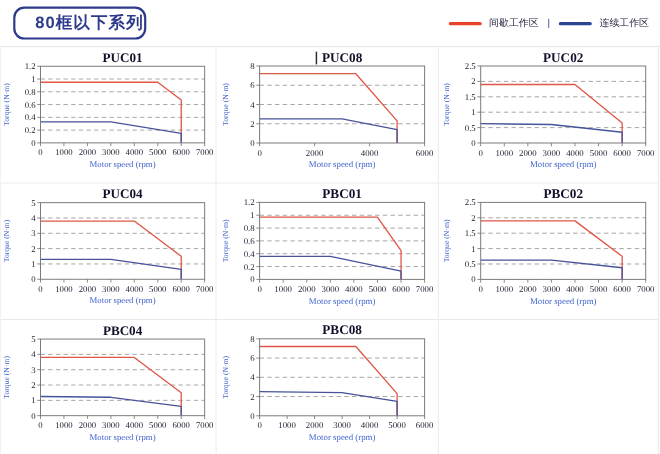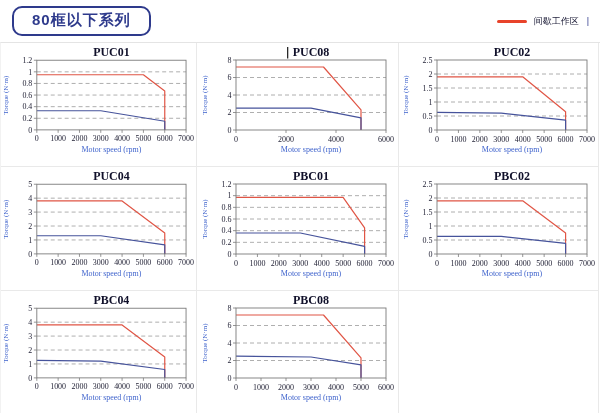--- a/index.html
+++ b/index.html
@@ -1,19 +1,19 @@
 <!DOCTYPE html>
 <html><head>
 <meta charset="utf-8">
 <style>
   html,body{margin:0;padding:0;background:#fff;}
   body{width:600px;height:413px;overflow:hidden;font-family:"Liberation Sans",sans-serif;-webkit-font-smoothing:antialiased;}
   .page{width:600px;height:413px;background:#fff;position:relative;}
   .header{height:42px;display:flex;align-items:center;justify-content:space-between;padding:0 10px;box-sizing:border-box;}
-  .badge{border:2px solid #2e3a8c;color:#2e3a8c;border-radius:10px 10px 10px 10px;padding:3px 18px 4px 18px;font-weight:bold;font-size:15px;letter-spacing:1px;background:#fff;margin-left:2px;}
+  .badge{border:2px solid #2e3a8c;color:#2e3a8c;border-radius:10px 10px 10px 10px;padding:3px 0 4px 18px;font-weight:bold;font-size:15px;letter-spacing:1px;background:#fff;margin-left:2px;}
   .legend{display:flex;align-items:center;gap:7px;font-size:9px;font-weight:normal;color:#1d1d38;}
   .swatch{display:inline-block;width:30px;height:3px;border-radius:2px;background:#999;}
   .lg-item{display:inline-flex;align-items:center;gap:7px;}
   .lg-sep{color:#2e3a8c;font-size:9px;padding:0 1px;}
   .grid{display:grid;grid-template-columns:196px 202px 200px;grid-template-rows:124px 124px 123px;border-top:1px solid #e4e4e4;border-left:1px solid #f2f2f2;box-sizing:border-box;}
   .cell{border-right:1px solid #e9e9e9;border-bottom:1px solid #e9e9e9;box-sizing:border-box;display:flex;align-items:flex-start;justify-content:center;background:#fff;overflow:hidden;}
   .cell svg{display:block;margin-top:2px;}
   .chart-title{font-family:"Liberation Serif",serif;font-weight:bold;}
   .tick-label{font-family:"Liberation Serif",serif;}
 </style>
@@ -24,20 +24,24 @@
   <div class="header">
     <div class="badge">
       <span>80框以下系列</span>
     </div>
     <div class="legend">
       <span class="lg-item">
         <span class="swatch" style="background: rgb(232, 67, 42);"></span>
         <span class="lg-label">间歇工作区</span>
       </span>
       <span class="lg-sep">|</span>
+      <span class="lg-item">
+        <span class="swatch" style="background: rgb(43, 69, 144);"></span>
+        <span class="lg-label">连续工作区</span>
+      </span>
     </div>
   </div>
   <div class="grid">
       <div class="cell">
         <svg width="196" height="122" viewBox="0 0 196 122">
           <line x1="36" y1="73.33333333333333" x2="186" y2="73.33333333333333" stroke="#9a9a9a" stroke-width="0.8" stroke-dasharray="4 3"></line>
           <line x1="36" y1="61.666666666666664" x2="186" y2="61.666666666666664" stroke="#9a9a9a" stroke-width="0.8" stroke-dasharray="4 3"></line>
           <line x1="36" y1="50" x2="186" y2="50" stroke="#9a9a9a" stroke-width="0.8" stroke-dasharray="4 3"></line>
           <line x1="36" y1="38.33333333333333" x2="186" y2="38.33333333333333" stroke="#9a9a9a" stroke-width="0.8" stroke-dasharray="4 3"></line>
           <line x1="36" y1="26.666666666666664" x2="186" y2="26.666666666666664" stroke="#9a9a9a" stroke-width="0.8" stroke-dasharray="4 3"></line>

